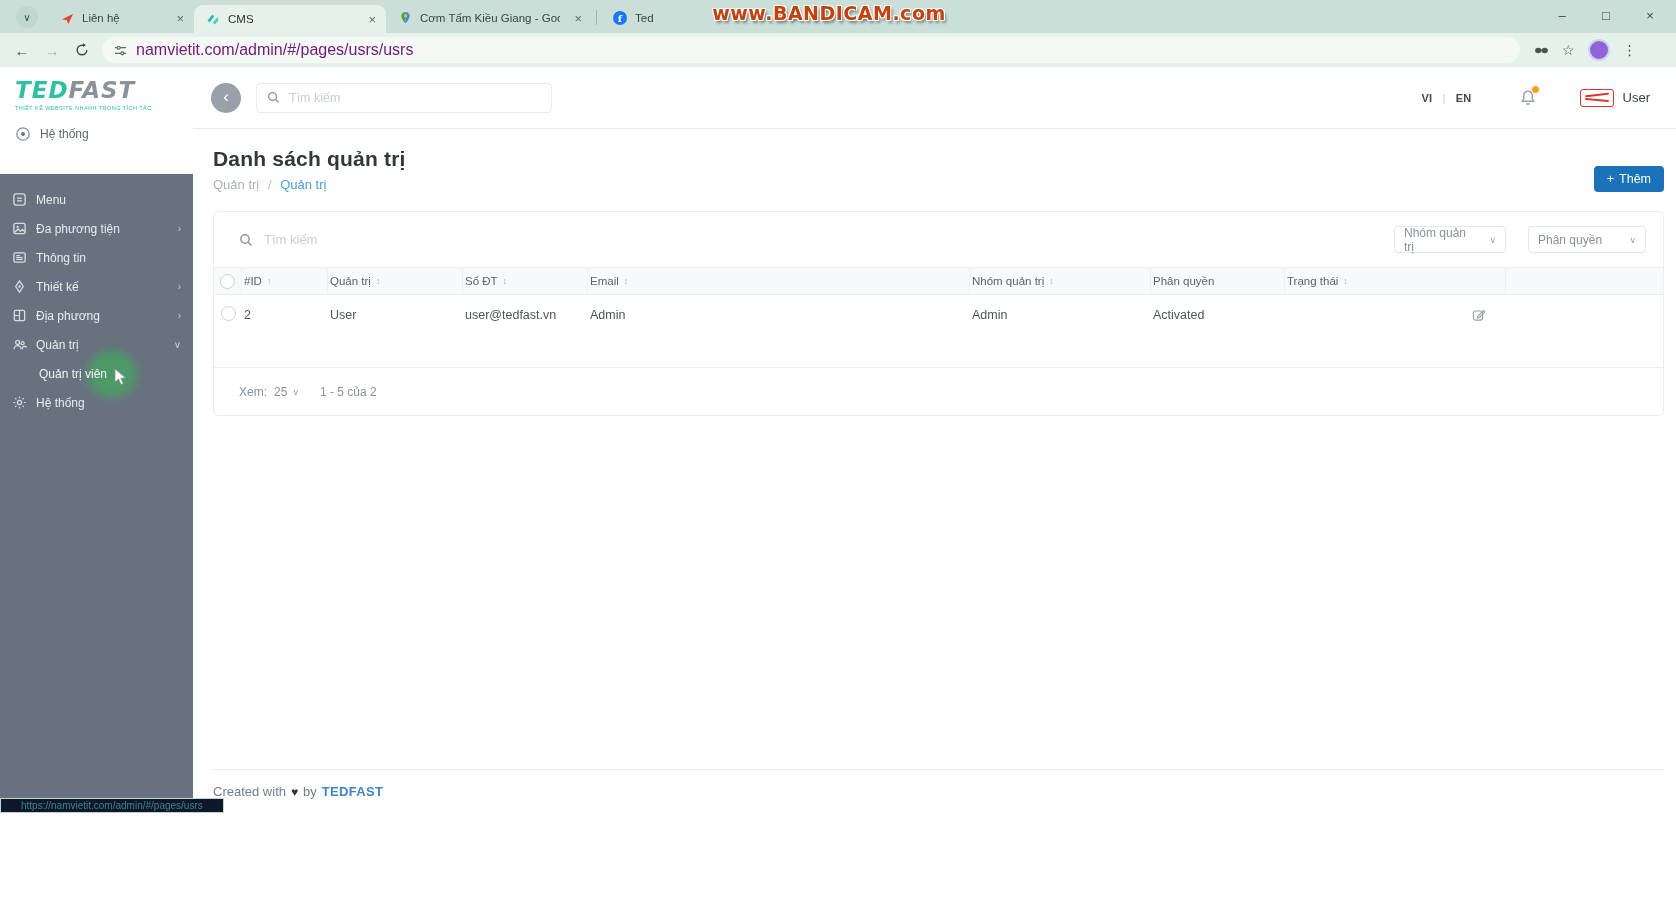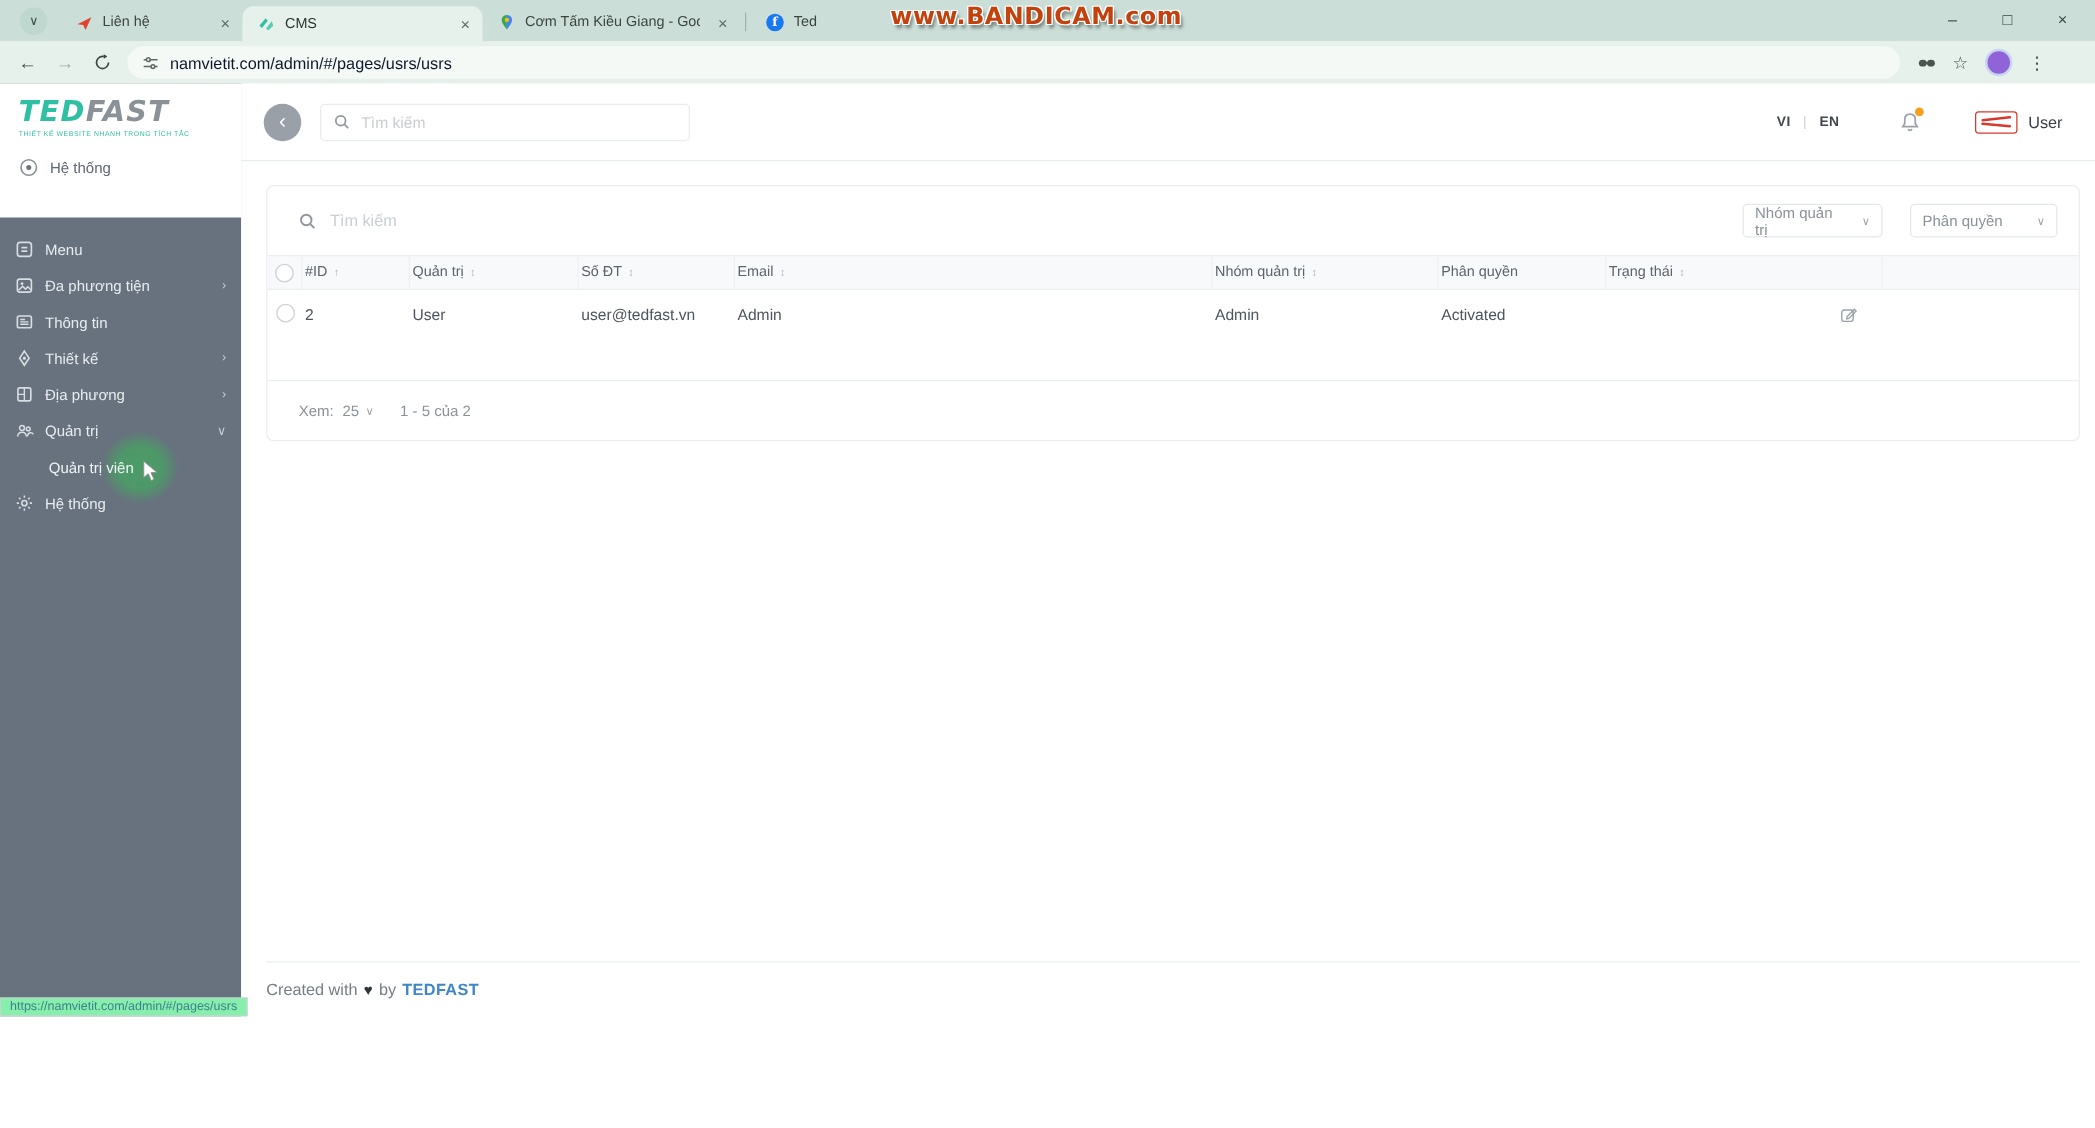--- a/index.html
+++ b/index.html
@@ -21,21 +21,21 @@
   .watermark{position:absolute;left:690px;top:2px;width:278px;text-align:center;font-size:19px;font-weight:800;color:#c2410c;letter-spacing:.5px;z-index:30;
     font-family:"DejaVu Sans",sans-serif;
     text-shadow:-1px -1px 0 #fff,1px -1px 0 #fff,-1px 1px 0 #fff,1px 1px 0 #fff,2px 3px 3px rgba(0,0,0,.45)}
   .win-controls{position:absolute;right:4px;top:0;height:30px;display:flex;align-items:center}
   .win-btn{width:44px;text-align:center;color:#3f4549;font-size:13px}
 
   .navbar{height:34px;background:#e7f1ec;display:flex;align-items:center;padding:0 8px;gap:2px}
   .nav-ico{width:28px;height:26px;display:flex;align-items:center;justify-content:center;font-size:15px;color:#3f4a45}
   .nav-ico.disabled{color:#9fb0a9}
   .addr{width:1418px;height:26px;background:#f4f9f6;border-radius:14px;display:flex;align-items:center;padding:0 12px;margin-left:4px;gap:9px;flex:none}
-  .addr .url{font-size:13px;color:#0f172a;white-space:nowrap}
+  .addr .url{font-size:16px;color:#701a75;white-space:nowrap}
   .nav-right{display:flex;align-items:center;gap:13px;margin-left:12px}
   .nav-star{font-size:14px;color:#4a544f}
   .avatar{width:22px;height:22px;border-radius:50%;background:#9064d8;border:2px solid #c9d4f0}
   .kebab{font-size:14px;color:#3f4a45}
 
   
   .app{display:flex;height:746px;position:relative}
   .sidebar{width:193px;background:#67727e;flex:none;display:flex;flex-direction:column}
   .side-head{background:#fff;height:107px;padding:12px 0 0 15px}
   .logo{font-style:italic;font-weight:800;font-size:23px;letter-spacing:1px;line-height:1;font-family:"DejaVu Sans",sans-serif}
@@ -98,21 +98,21 @@
   .trow .act{display:flex;justify-content:flex-end;padding-right:20px}
   .pagerow{height:48px;border-top:1px solid #eceef1;display:flex;align-items:center;padding:0 25px;font-size:12px;color:#8a9199;gap:7px}
   .pagerow .psize{display:flex;align-items:center;gap:5px}
   .pagerow .chev{font-size:9px;color:#9aa1a8}
   .pagerow .range{margin-left:14px}
 
   .foot{margin:auto 12px 0 20px;border-top:1px solid #eceef1;height:44px;display:flex;align-items:center;font-size:13px;color:#757d85;gap:5px;flex:none}
   .foot .heart{color:#2f353a;font-size:12px}
   .foot .brand{color:#3e86c6;font-weight:700;letter-spacing:.3px}
 
-  .link-tooltip{position:absolute;left:0;bottom:0;background:#86efac;border:1px solid #bcd8cc;font-size:10px;color:#41808f;padding:1px 7px;z-index:20;white-space:nowrap}
+  .link-tooltip{position:absolute;left:0;bottom:0;background:#0f172a;border:1px solid #bcd8cc;font-size:10px;color:#41808f;padding:1px 20px;z-index:20;white-space:nowrap}
 
   svg{display:block}
 </style>
 </head>
 <body>
 
 <div class="tabstrip">
   <div class="tablist-btn">
       <span>∨</span>
     </div>
@@ -349,20 +349,34 @@
           </svg>
         <span class="bell-dot"></span>
       </div>
       <div class="chip">
           <i class="a"></i>
           <i class="b"></i>
         </div>
       <div class="user-name">User</div>
     </div>
 
+    <div class="page-head">
+      <div>
+        <div class="page-title">Danh sách quản trị</div>
+        <div class="bc">
+          <span class="parent">Quản trị</span>
+          <span class="sep">/</span>
+          <span class="cur">Quản trị</span>
+        </div>
+      </div>
+      <button class="add-btn">
+        <span>+</span>
+        <span>Thêm</span>
+      </button>
+    </div>
 
     <div class="card">
       <div class="filter">
         <div class="filter-search">
           <span>
               <svg width="14" height="14" viewBox="0 0 14 14">
                 <circle cx="6" cy="6" r="4.2" fill="none" stroke="#8f969c" stroke-width="1.5"></circle>
                 <path d="M9.2 9.2 L12.5 12.5" stroke="#8f969c" stroke-width="1.5"></path>
               </svg>
             </span>

